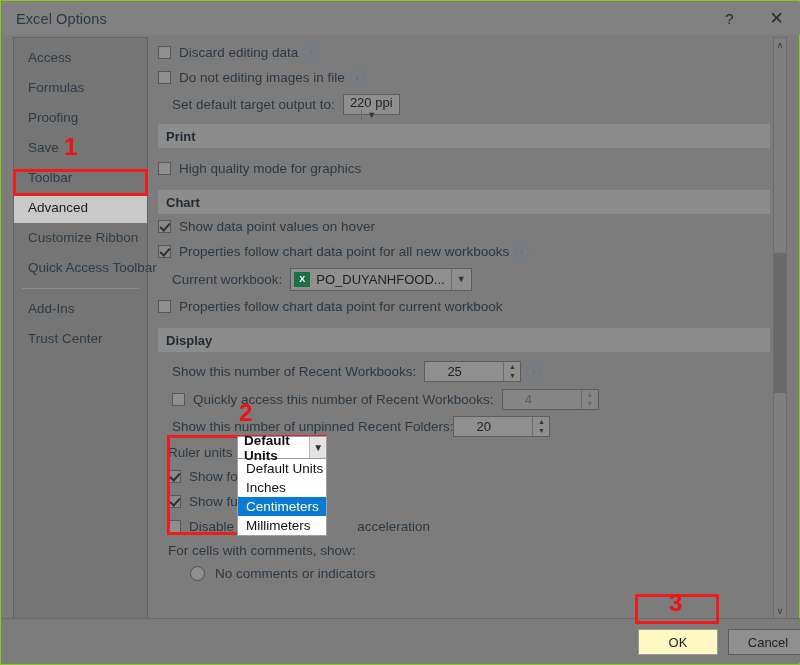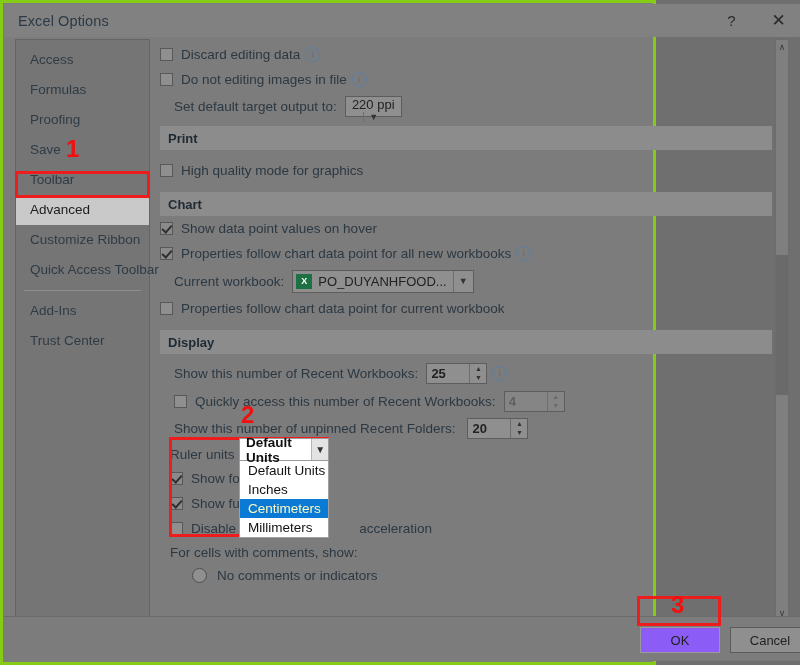--- a/index.html
+++ b/index.html
@@ -3,24 +3,24 @@
 <meta charset="utf-8">
 <style>
   html,body{margin:0;padding:0;}
   body{
     width:800px;height:665px;overflow:hidden;
     font-family:"Liberation Sans", sans-serif;
     background:#6f6f6f;
     -webkit-font-smoothing:antialiased;
   }
   .dialog{
-    position:absolute;left:0;top:0;width:656px;height:665px;
+    position:absolute;left:0;top:0;width:800px;height:665px;
     background:#7c7c7c;
     box-sizing:border-box;
-    border:3px solid #84cc16;
+    border:1px solid #84cc16;
   }
   
   .titlebar{
     position:absolute;left:1px;top:1px;width:798px;height:33px;
     background:#818181;
     display:flex;align-items:center;
   }
   .title-text{
     margin-left:14px;font-size:14.5px;color:#2b3a46;letter-spacing:.1px;
   }
@@ -83,21 +83,21 @@
   }
   .combo .val{padding:0 6px;font-size:13px;color:#222;white-space:nowrap;}
   .combo .arrow{
     width:19px;height:19px;display:flex;align-items:center;justify-content:center;
     border-left:1px solid #6d6d6d;font-size:9px;color:#333;
   }
   .spin{
     height:21px;background:#8f8f8f;border:1px solid #5d5d5d;
     display:inline-flex;align-items:center;box-sizing:border-box;
   }
-  .spin .val{padding:0 4px;font-size:13px;color:#222;min-width:34px;font-weight:bold;}
+  .spin .val{padding:0 22px;font-size:13px;color:#222;min-width:34px;}
   .spin .btns{
     width:16px;height:19px;border-left:1px solid #6d6d6d;
     display:flex;flex-direction:column;
   }
   .spin .btns i{
     flex:1;display:flex;align-items:center;justify-content:center;
     font-size:7px;color:#333;font-style:normal;line-height:1;
   }
   .spin.dim{background:#858585;}
   .spin.dim .val{color:#5f5f5f;}
@@ -128,21 +128,21 @@
   .footer{
     position:absolute;left:1px;bottom:1px;width:798px;height:44px;
     background:#7c7c7c;border-top:1px solid #6b6b6b;
   }
   .btn{
     position:absolute;top:10px;width:80px;height:26px;
     background:#8f8f8f;border:1px solid #5b5b5b;
     display:flex;align-items:center;justify-content:center;
     font-size:13px;color:#1f1f1f;box-sizing:border-box;
   }
-  #ok-btn{left:636px;background:#8b5cf6;border-color:#9a9a9a;}
+  #ok-btn{left:636px;background:#fef9c3;border-color:#9a9a9a;}
   #cancel-btn{left:726px;}
   
   .hl{position:absolute;border:3px solid #ee1c1c;box-sizing:border-box;pointer-events:none;}
   .num{
     position:absolute;color:#f01010;font-weight:bold;font-size:24px;
     font-family:"Liberation Sans",sans-serif;
   }
   
   .dd-list{
     position:absolute;background:#ffffff;border:1px solid #a0a0a0;
@@ -261,21 +261,21 @@
         <span class="val">4</span>
         <span class="btns">
           <i>▲</i>
           <i>▼</i>
         </span>
       </span>
     </div>
 
     <div class="row" style="height:28px;padding-left:14px;">
       <span class="txt">Show this number of unpinned Recent Folders:</span>
-      <span class="spin" style="margin-left:12px;">
+      <span class="spin" style="margin-left:0;">
         <span class="val">20</span>
         <span class="btns">
           <i>▲</i>
           <i>▼</i>
         </span>
       </span>
     </div>
 
     <div class="row" style="height:24px;padding-left:10px;">
       <span class="txt">Ruler units</span>

